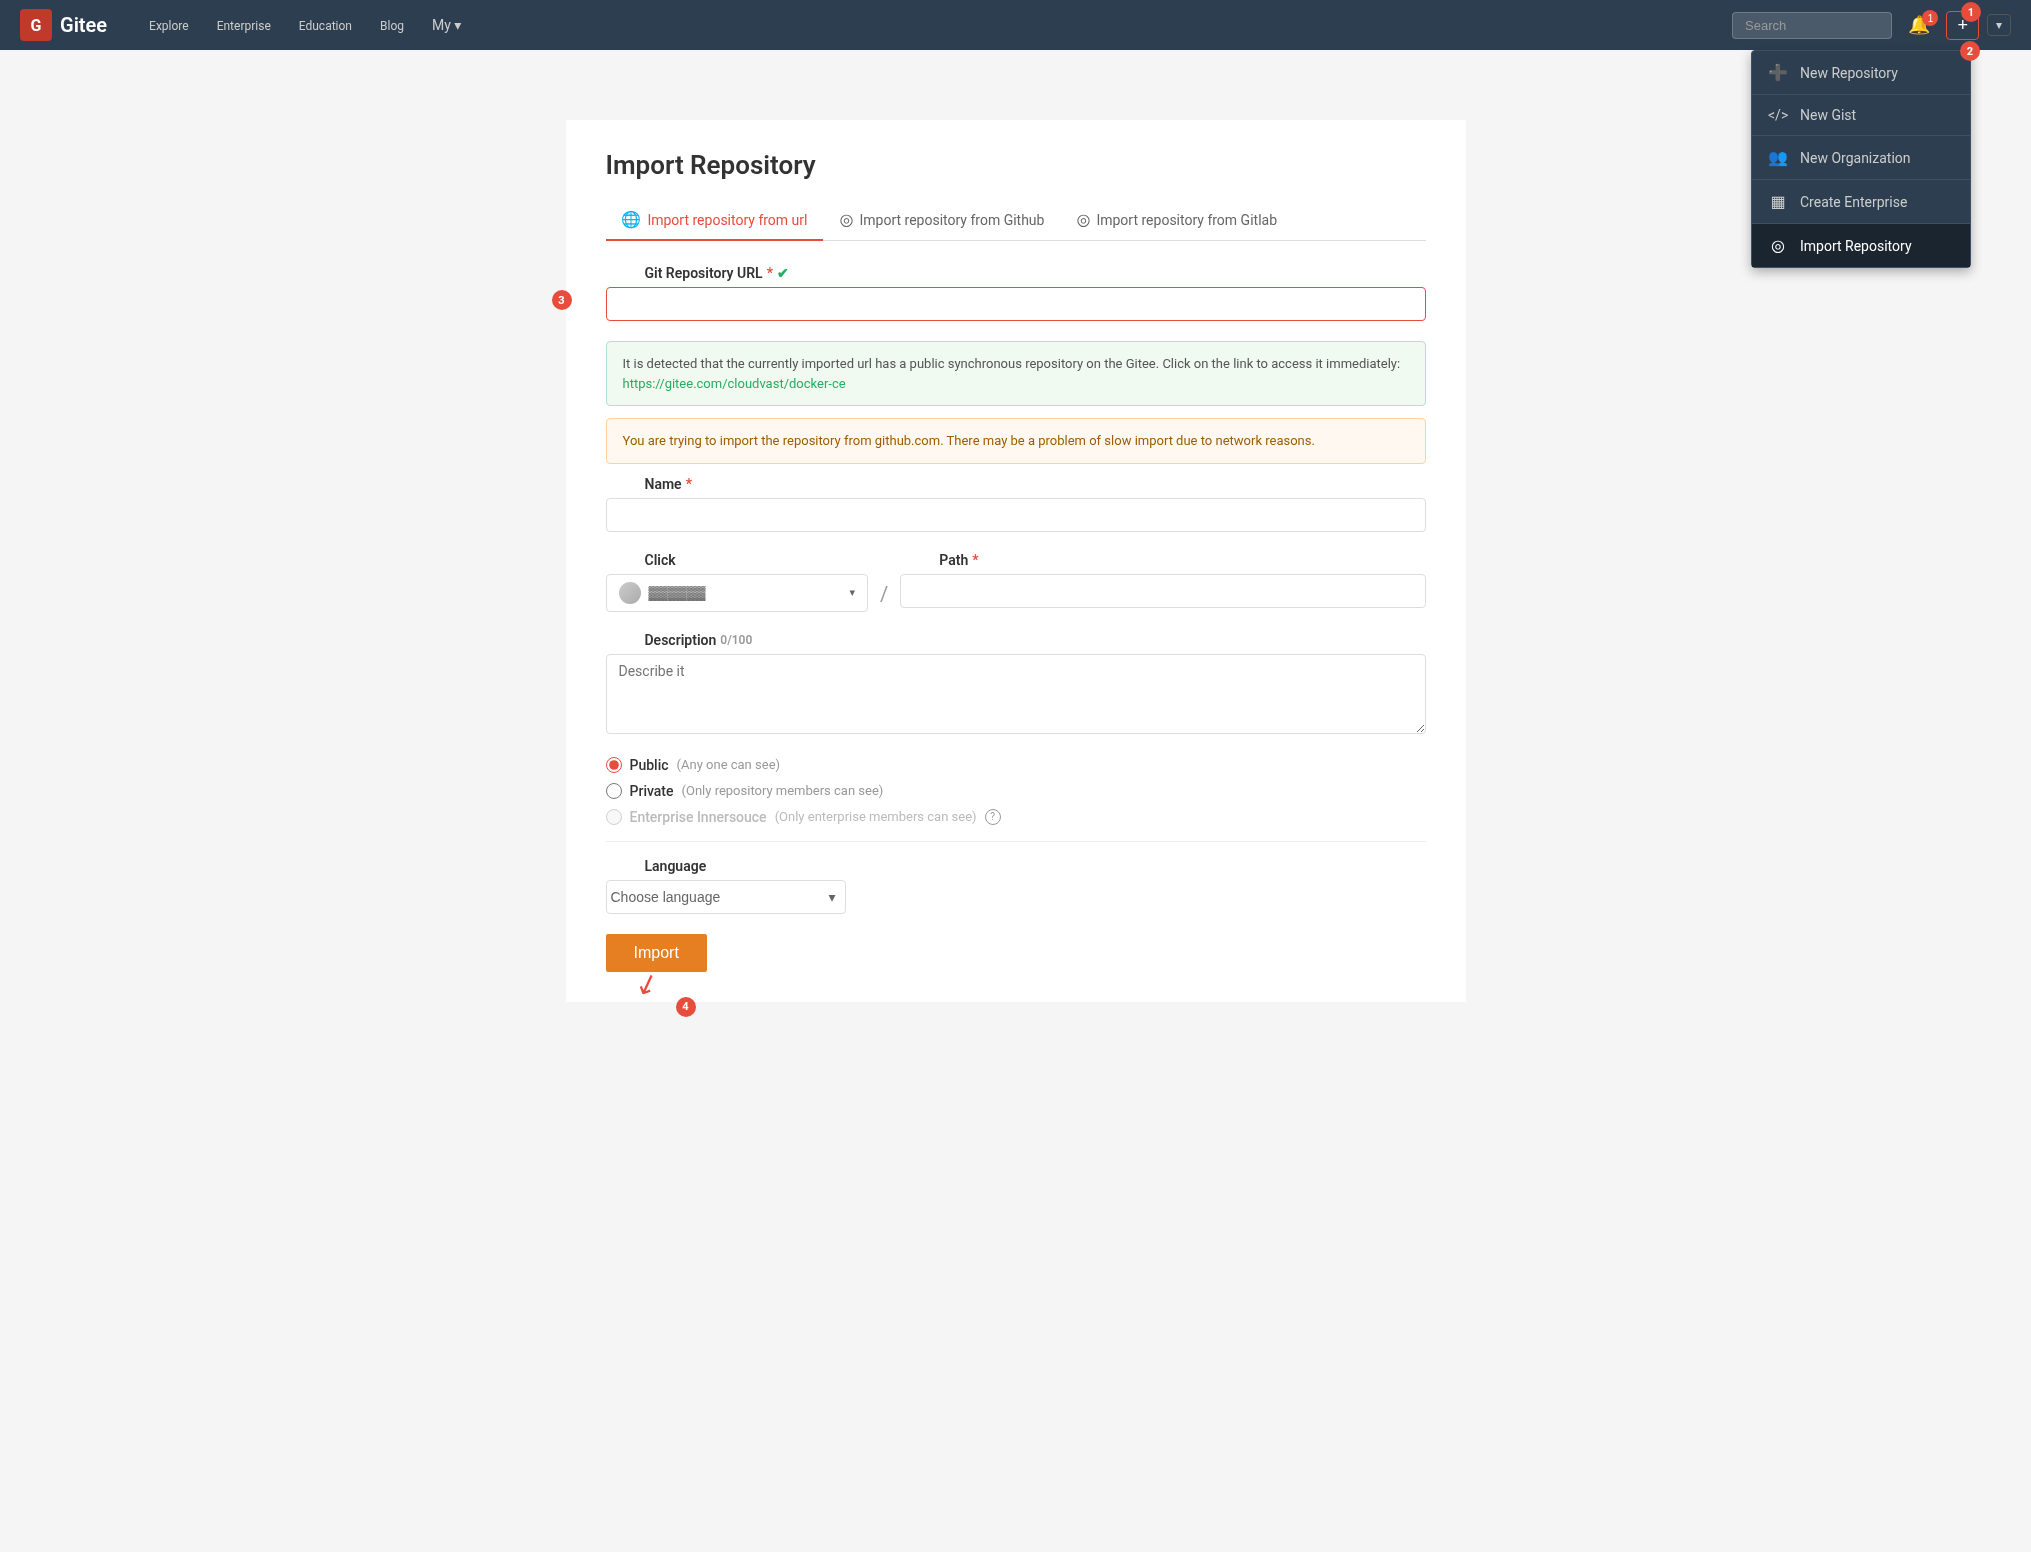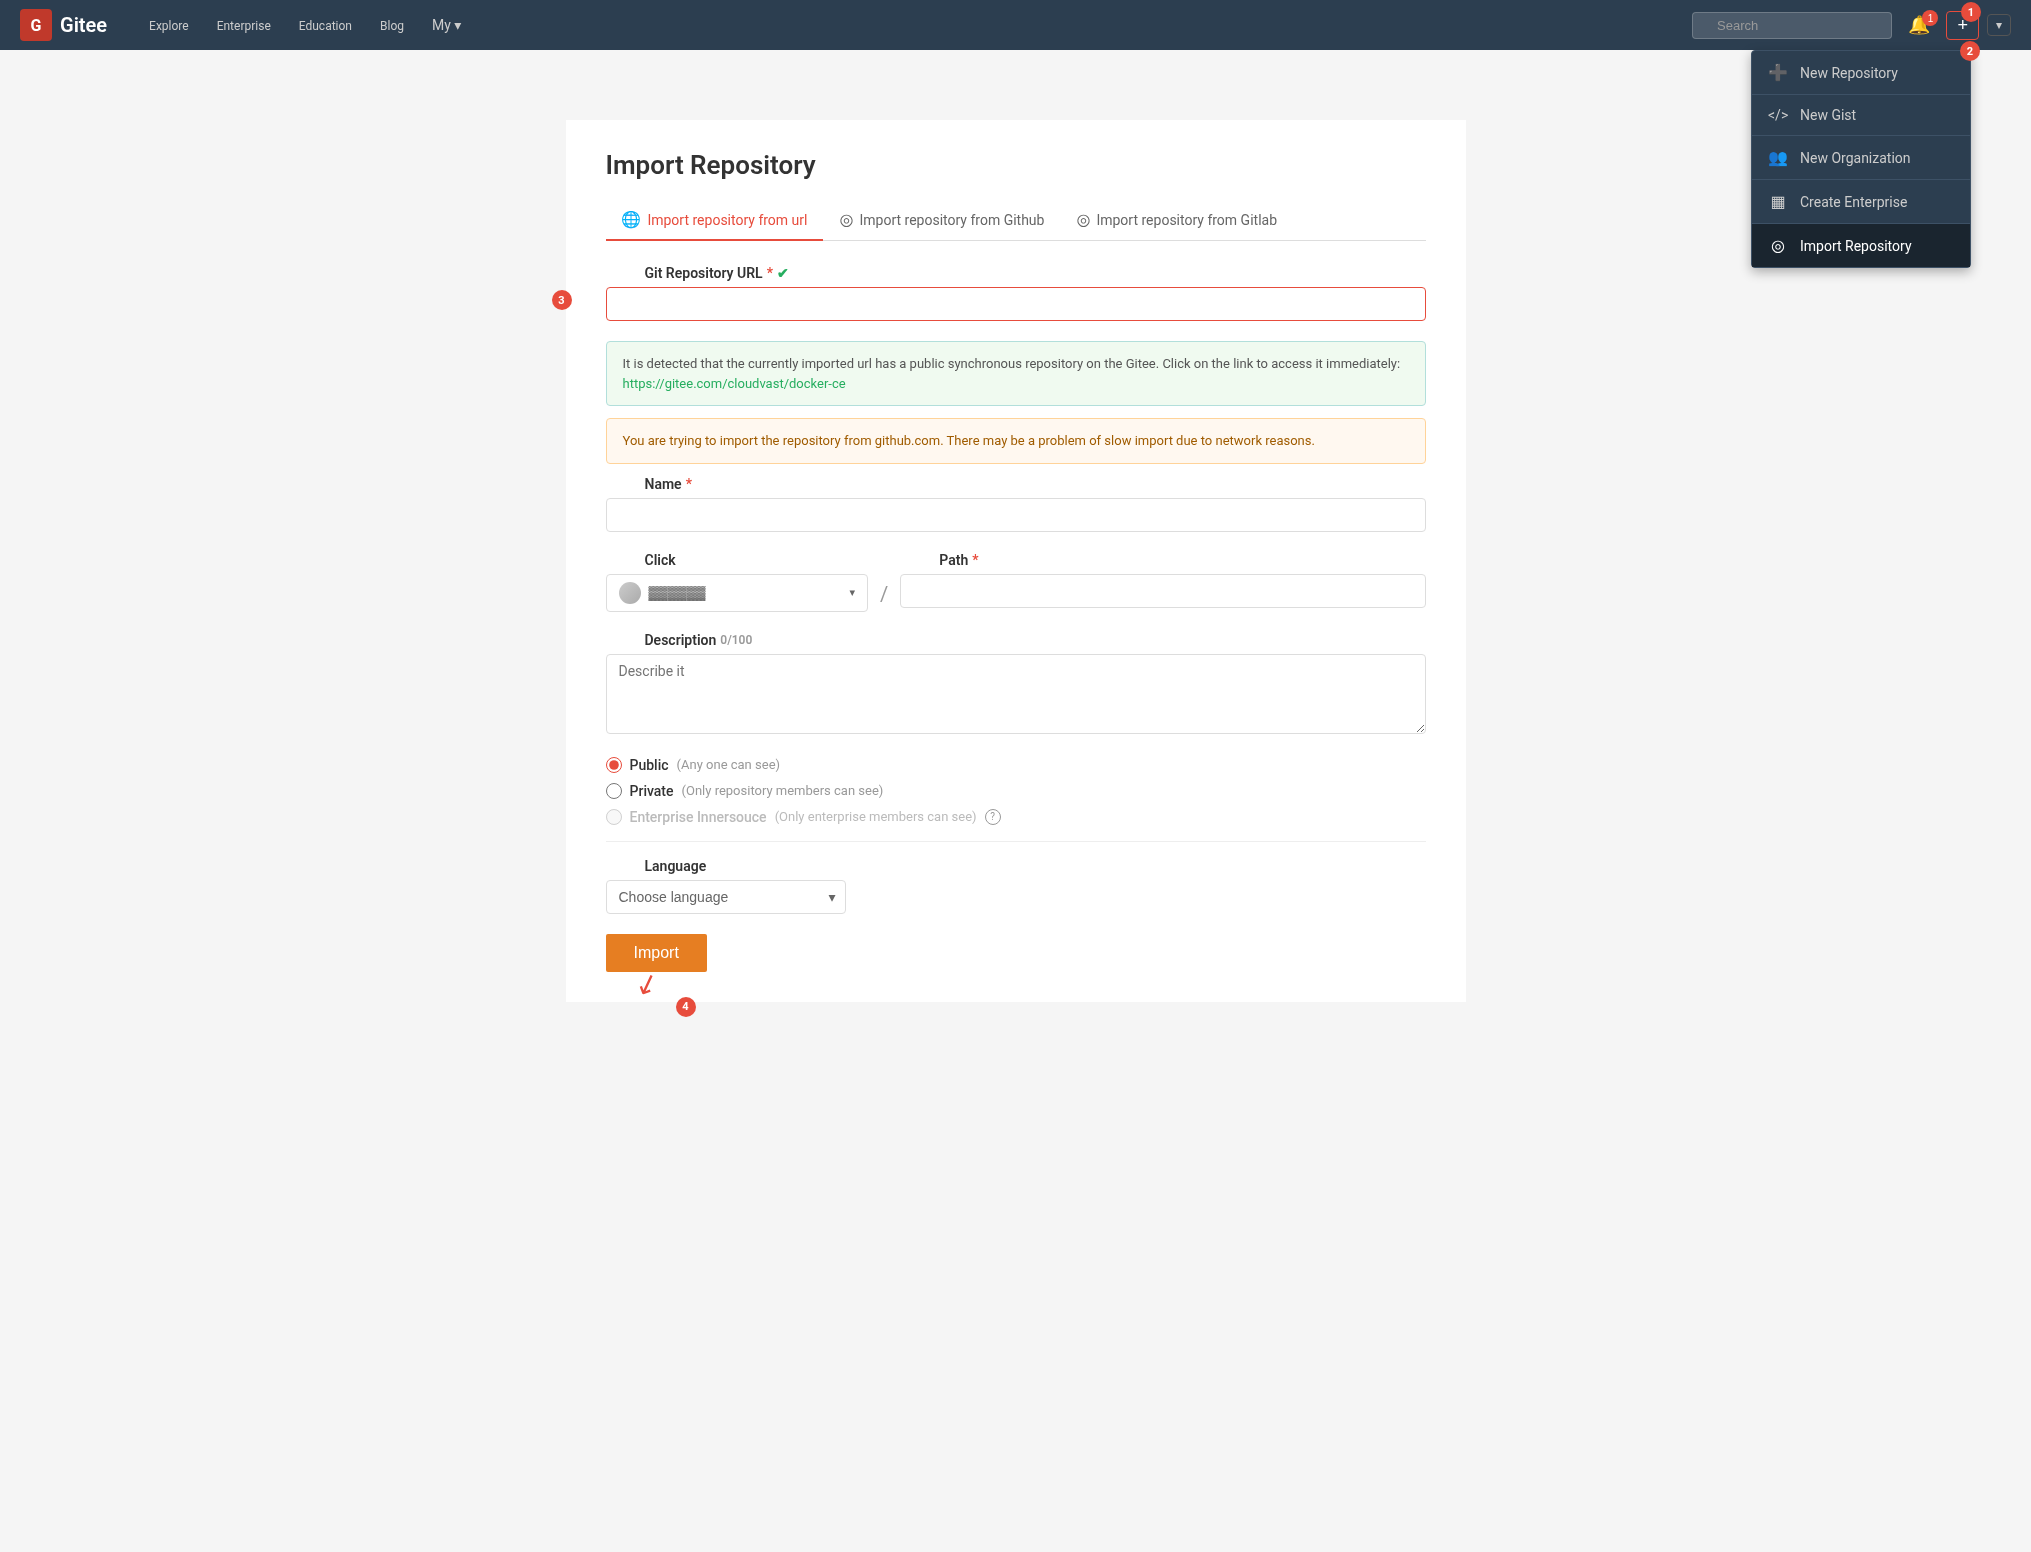--- a/index.html
+++ b/index.html
@@ -64,23 +64,23 @@
     .navbar-right {
       margin-left: auto;
       display: flex;
       align-items: center;
       gap: 8px;
     }
     .search-box {
       background: rgba(255,255,255,0.15);
       border: 1px solid rgba(255,255,255,0.2);
       border-radius: 4px;
-      padding: 5px 24px;
-      color: #ccc;
-      width: 200px;
+      padding: 5px 12px;
+      color: #ccc;
+      width: 160px;
       font-size: 13px;
       outline: none;
     }
     .search-box::placeholder { color: #999; }
     .bell-btn {
       position: relative;
       background: none;
       border: none;
       color: #ccc;
       cursor: pointer;
@@ -346,21 +346,21 @@
       margin: 16px 0;
     }
 
     
     .lang-select-wrapper {
       position: relative;
       width: 240px;
     }
     .lang-select-wrapper select {
       width: 100%;
-      padding: 8px 12px;
+      padding: 8px 4px;
       border: 1px solid #ddd;
       border-radius: 4px;
       font-size: 14px;
       appearance: none;
       background: white;
       cursor: pointer;
       color: #666;
     }
 
     

